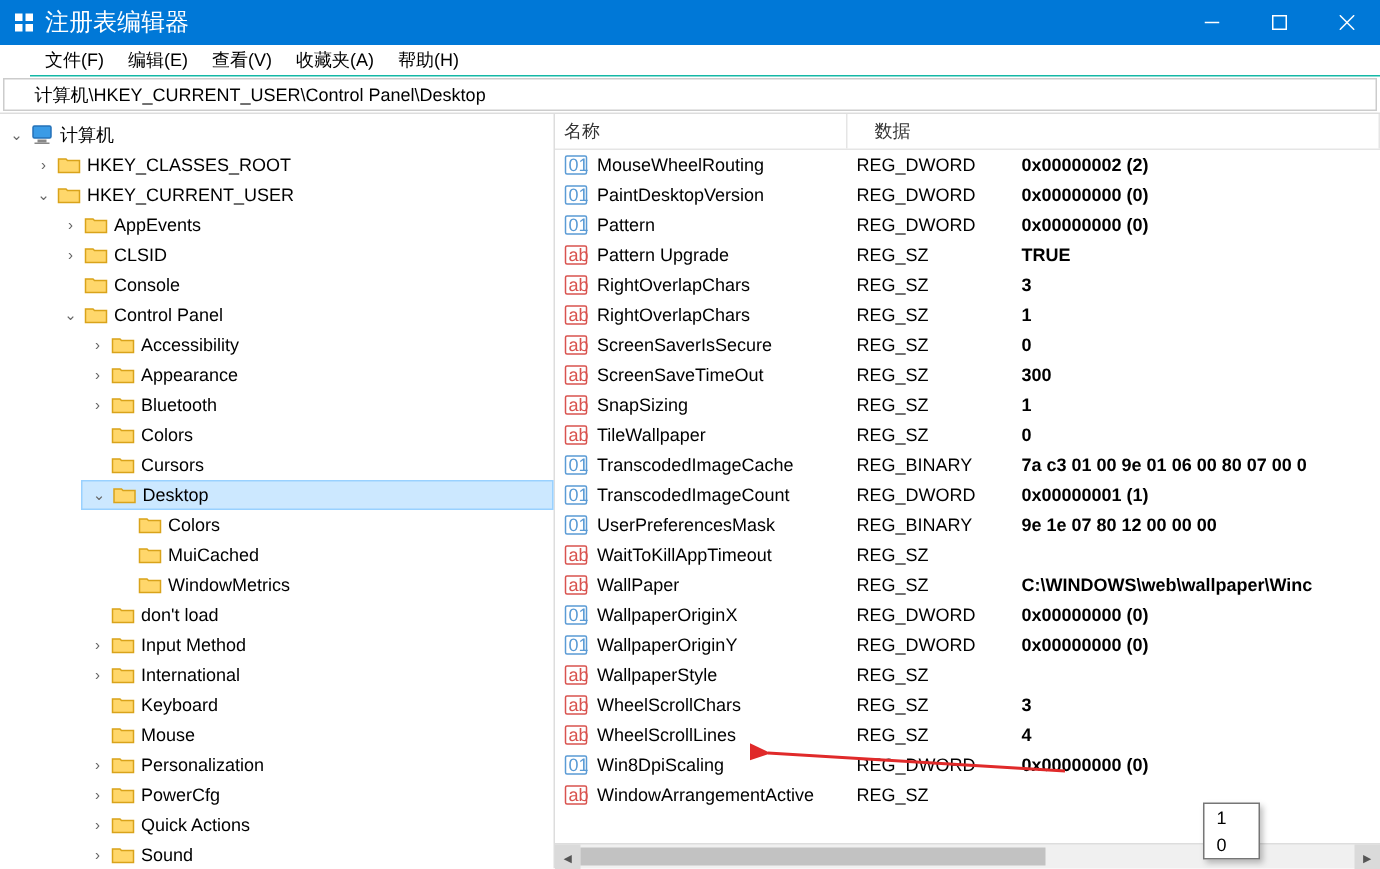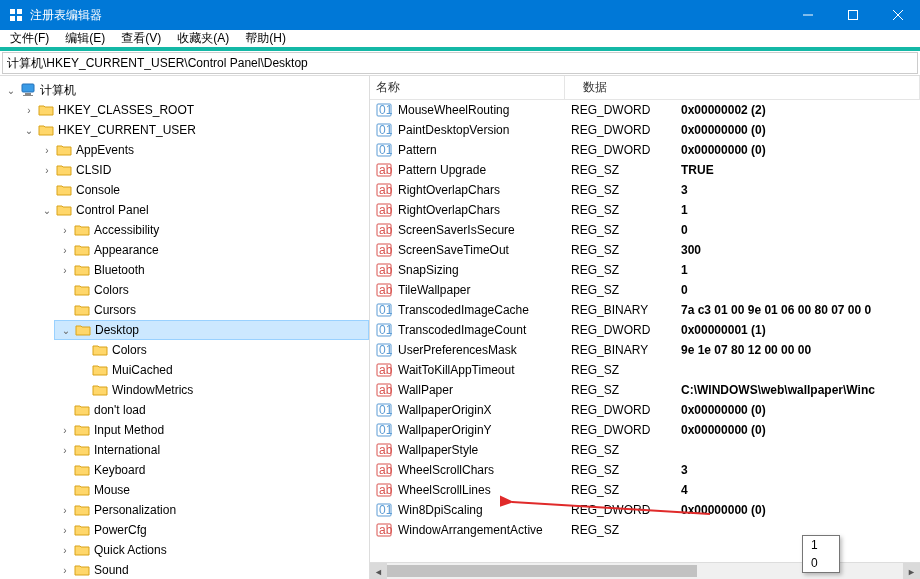--- a/index.html
+++ b/index.html
@@ -1,29 +1,29 @@
 <!DOCTYPE html>
 <html><head>
 <meta charset="utf-8">
 <style>
 * { box-sizing: border-box; margin: 0; padding: 0; font-family: "Microsoft YaHei", "Segoe UI", sans-serif; font-size: 12px; }
 body { background: #fff; width: 920px; height: 579px; overflow: hidden; position: relative; }
 
 
 .titlebar { background: #0078d7; color: #fff; height: 30px; display: flex; align-items: center; padding-left: 8px; }
 .titlebar .icon { width: 16px; height: 16px; margin-right: 6px; display: inline-flex; align-items: center; justify-content: center; }
-.titlebar .title { flex: 1; font-size: 12px; }
+.titlebar .title { flex: 1; font-size: 16px; }
 .titlebar .wbtn { width: 45px; height: 30px; display: flex; align-items: center; justify-content: center; color: #fff; }
 
 
-.menubar { height: 21px; display: flex; align-items: center; border-bottom: 4px solid #14b8a6; padding-left: 2px; background:#fff; }
+.menubar { height: 21px; display: flex; align-items: center; border-bottom: 1px solid #14b8a6; padding-left: 2px; background:#fff;margin-left:20px; }
 .menubar .item { padding: 2px 8px; cursor: default; }
 
 
-.addressbar { height: 22px; border: 1px solid #ccc; margin: 1px 2px; display: flex; align-items: center; padding-left: 4px; font-size: 12px; background:#fff; }
+.addressbar { height: 22px; border: 1px solid #ccc; margin: 1px 2px; display: flex; align-items: center; padding-left: 20px; font-size: 12px; background:#fff; }
 
 
 .main { display: flex; height: calc(579px - 30px - 21px - 24px); border-top: 1px solid #ddd; }
 .tree { width: 370px; border-right: 1px solid #ddd; overflow: auto; padding-top: 4px; }
 .list { flex: 1; overflow: auto; position: relative; }
 
 
 .tree-node { white-space: nowrap; }
 .tree-row { display: flex; align-items: center; height: 20px; padding-left: 4px; cursor: default; }
 .tree-row.selected { background: #cce8ff; border: 1px solid #99d1ff; height:20px; }

